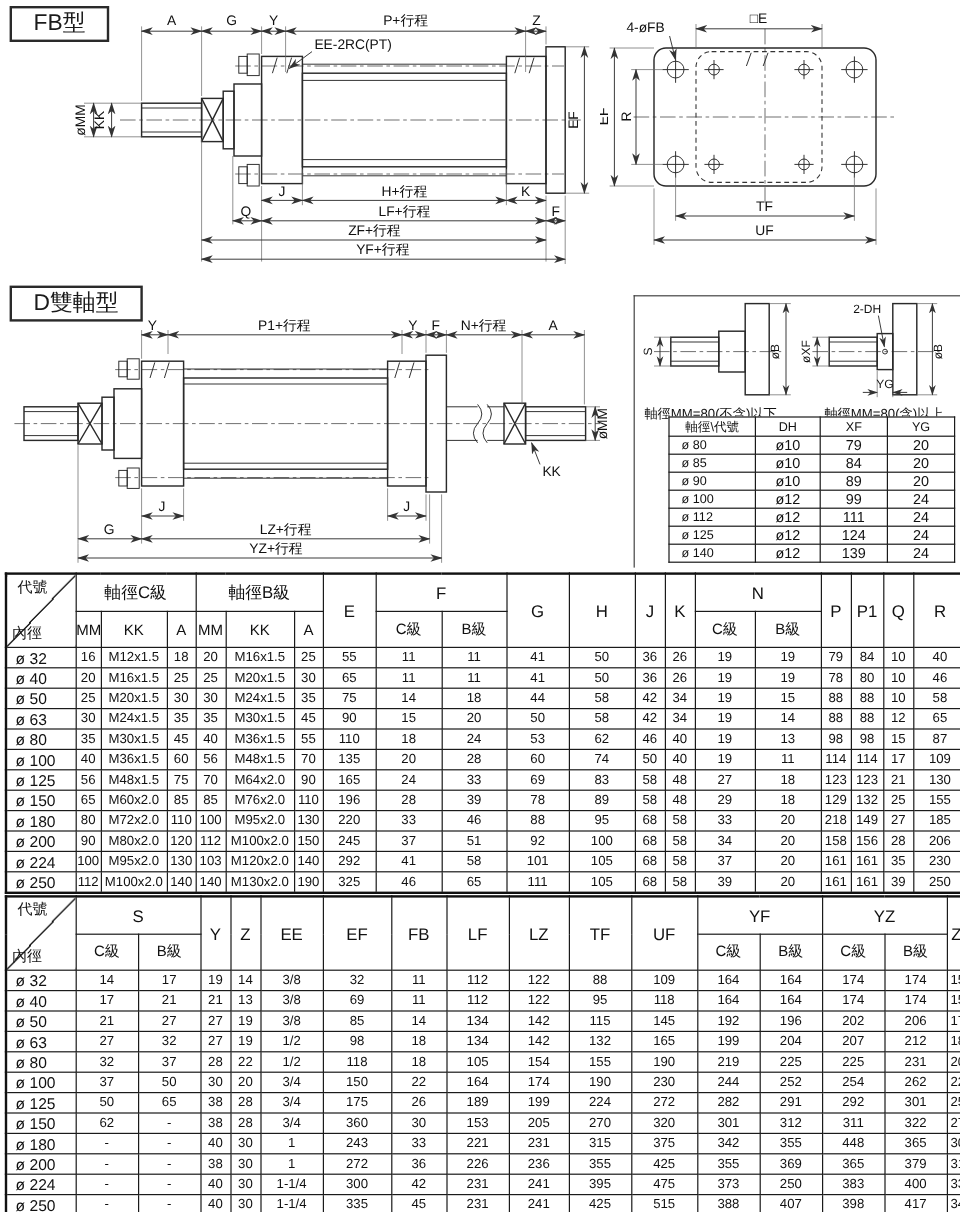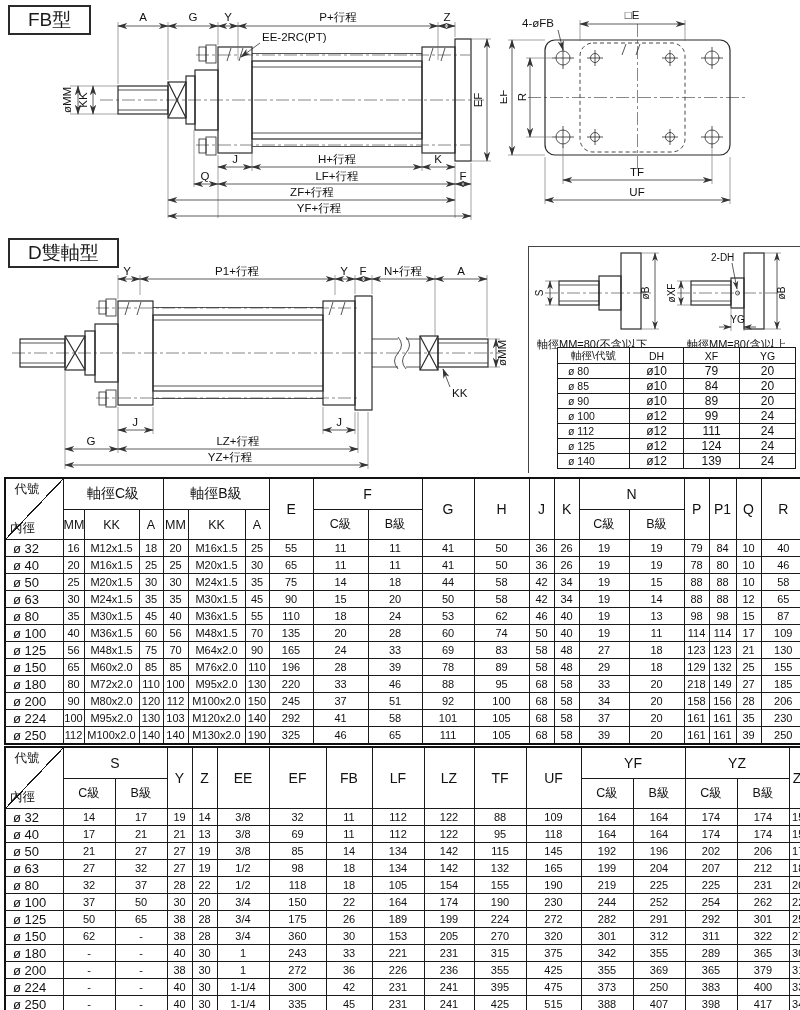--- a/index.html
+++ b/index.html
@@ -870,21 +870,21 @@
           <td>30</td>
           <td>1</td>
           <td>243</td>
           <td>33</td>
           <td>221</td>
           <td>231</td>
           <td>315</td>
           <td>375</td>
           <td>342</td>
           <td>355</td>
-          <td>289</td>
+          <td>448</td>
           <td>365</td>
           <td>309</td>
         </tr>
         <tr>
           <td class="dia">ø 200</td>
           <td>-</td>
           <td>-</td>
           <td>38</td>
           <td>30</td>
           <td>1</td>

